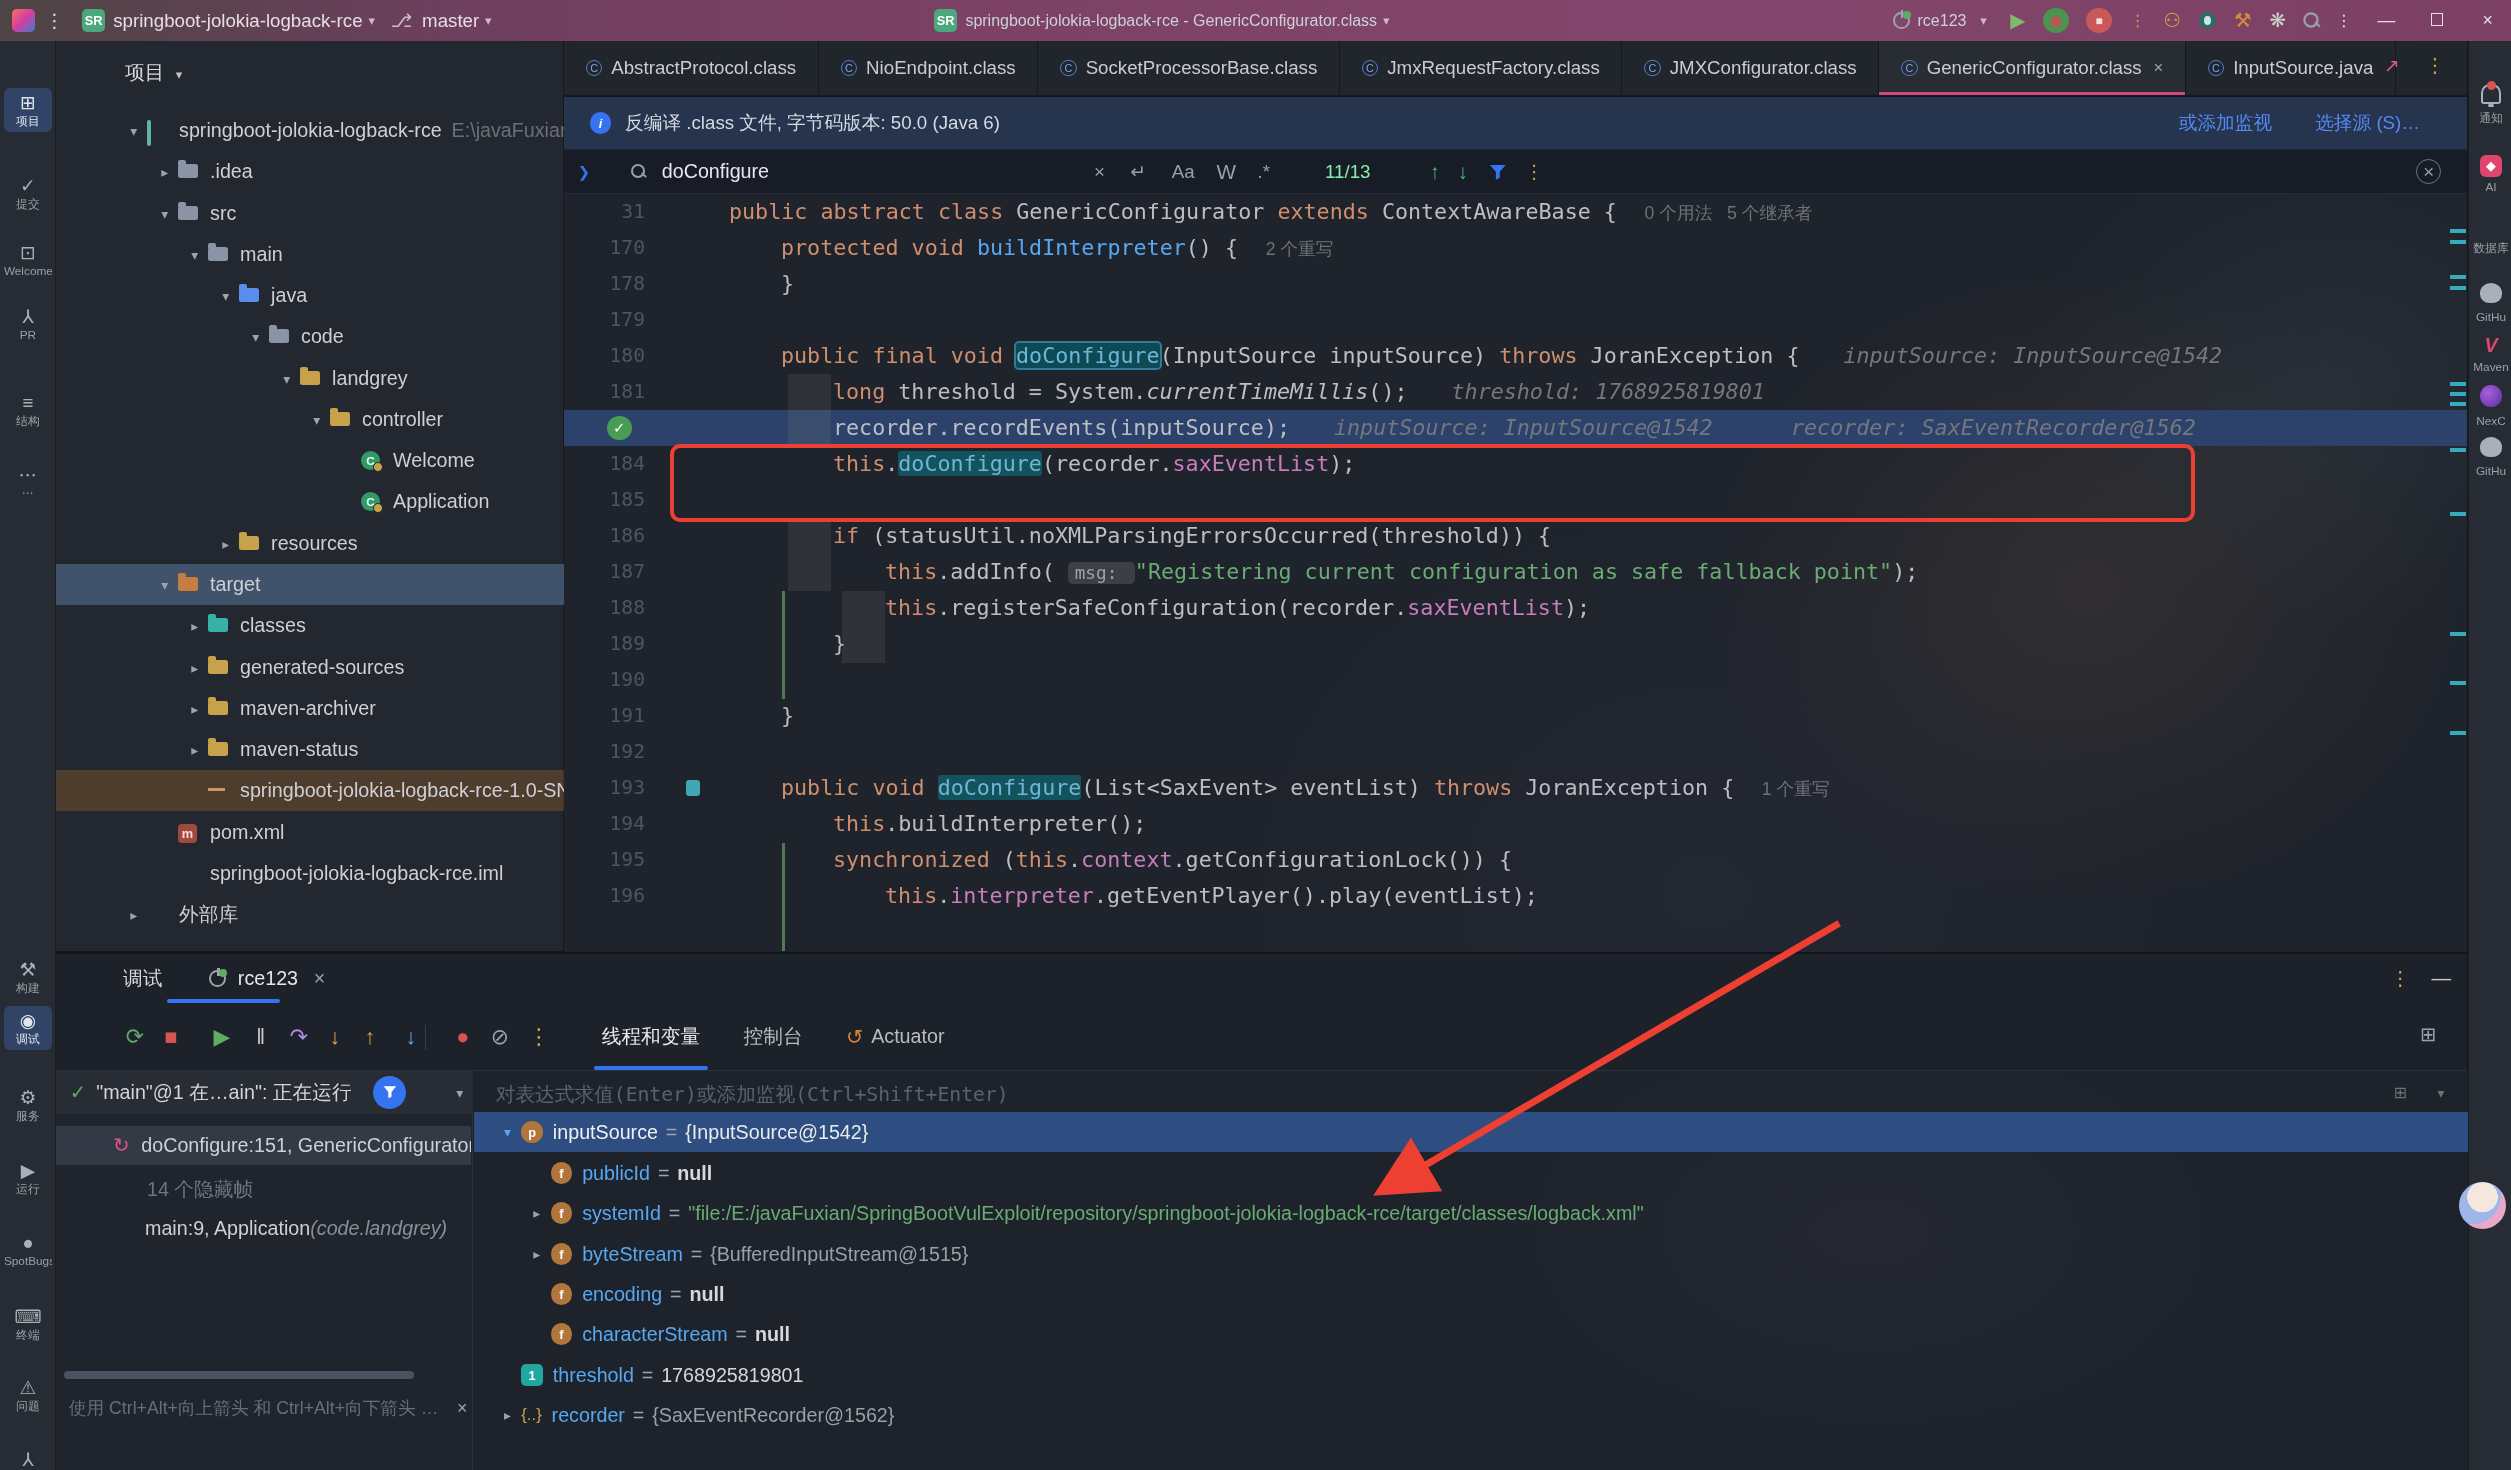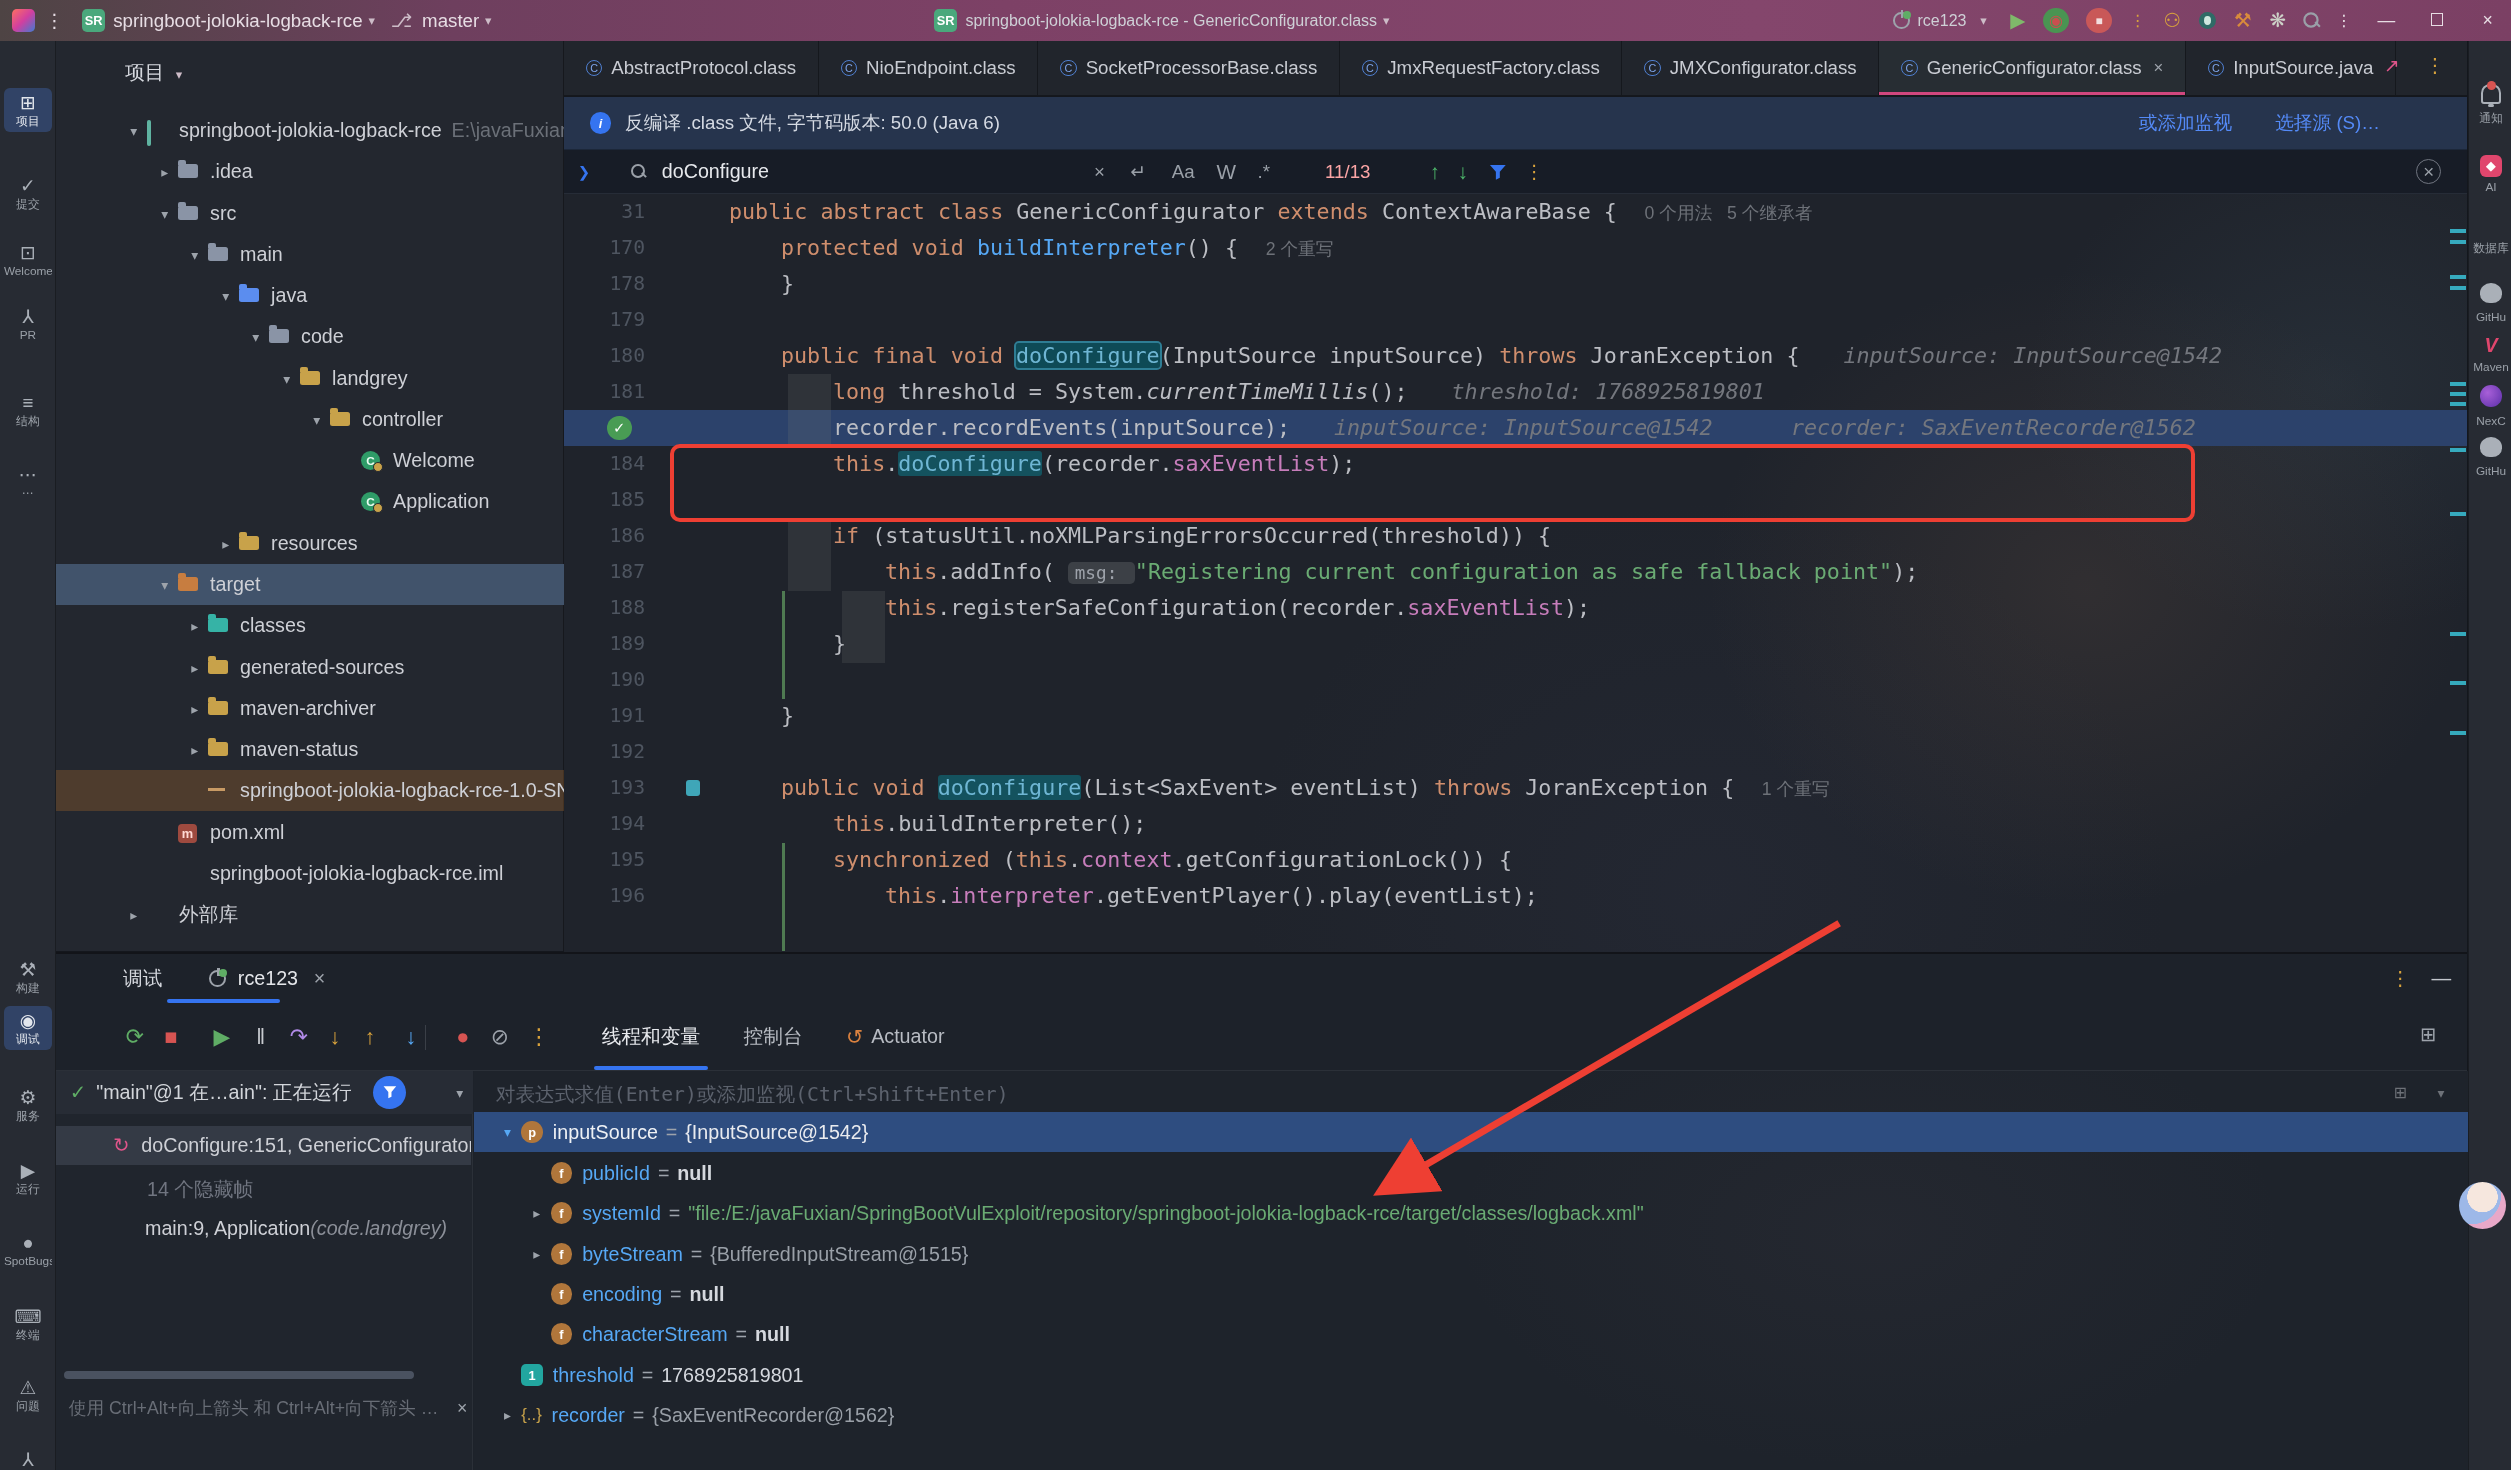--- a/index.html
+++ b/index.html
@@ -433,33 +433,33 @@
       </div>
     </div>
   <div class="abs" style="left:2384px;top:55px;color:#e0558a;font-size:18.7px">↗</div>
   <div class="abs" style="left:2425px;top:54px;color:#d9a33c;font-size:19.7px">⋮</div>
 
   <div class="abs banner">
     <span class="binfo">i</span>
     <span>反编译 .class 文件, 字节码版本: 50.0 (Java 6)</span>
     <span style="flex:1"></span>
     <span class="blink">或添加监视</span>
-    <span class="blink" style="margin-right:87px">选择源 (S)…</span>
+    <span class="blink" style="margin-right:47px">选择源 (S)…</span>
   </div>
 
   <div class="abs esearch">
     <span style="color:#3574f0;margin-left:13.8px;font-size:14.8px">❯</span>
     <span class="sico" style="margin-left:41px"></span>
     <span class="squery">doConfigure</span>
     <span style="margin-left:325px">×</span>
     <span style="margin-left:25.6px">↵</span>
     <span style="margin-left:25.6px">Aa</span>
     <span style="margin-left:21.7px;font-size:20.7px">W</span>
     <span style="margin-left:21.7px">.*</span>
-    <span style="margin-left:55px;color:#fca5a5">11/13</span>
+    <span style="margin-left:55px;color:#86efac">11/13</span>
     <span style="margin-left:59px;color:#4db56a;font-size:20.7px">↑</span>
     <span style="margin-left:17.7px;color:#4db56a;font-size:20.7px">↓</span>
     <svg class="funnel-svg" style="margin-left:19.7px" width="19.7" height="19.7" viewBox="0 0 20 20">
         <path d="M2 3h16l-6 7v6l-4 2v-8z" fill="#3574f0"></path>
       </svg>
     <span style="margin-left:17.7px;color:#d9a33c">⋮</span>
     <span style="position:absolute;right:25.6px;width:25.6px;height:25.6px;border-radius:50%;border:1.5px solid #707580;display:inline-flex;align-items:center;justify-content:center;color:#9aa0a8">×</span>
   </div>
 
   <div class="abs ecode" id="ecode">

